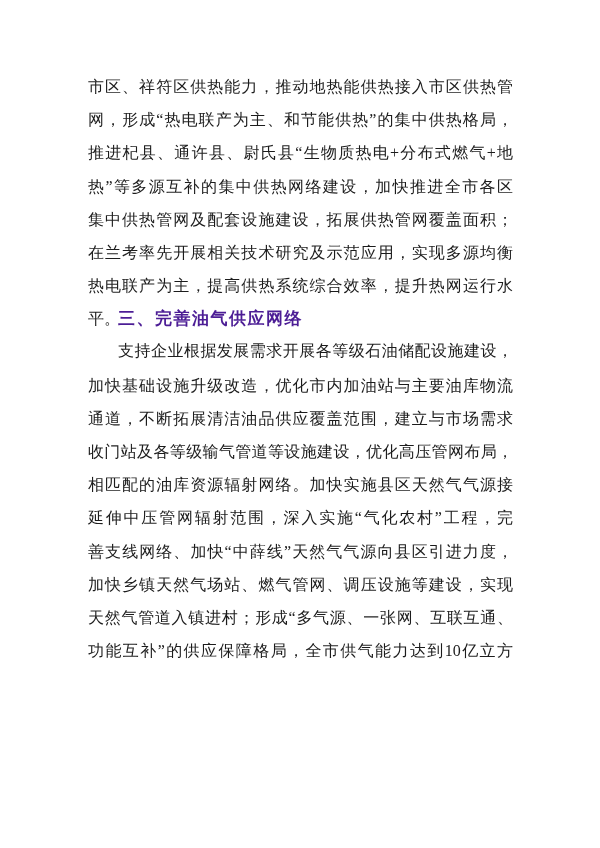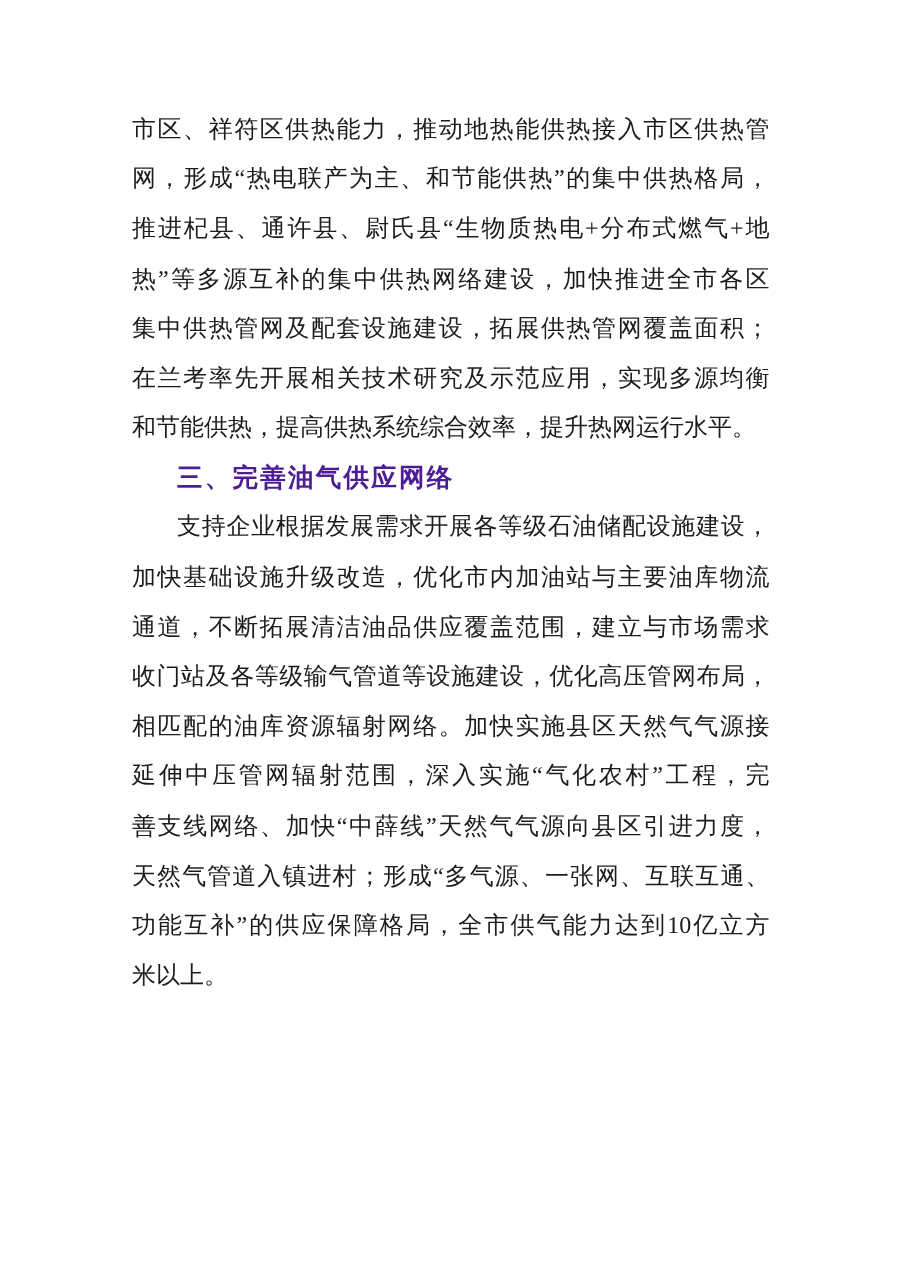--- a/index.html
+++ b/index.html
@@ -65,33 +65,34 @@
 <div class="page">
   <div class="content">
 
     <div class="para">
         <div class="line">市区、祥符区供热能力，推动地热能供热接入市区供热管</div>
         <div class="line">网，形成“热电联产为主、和节能供热”的集中供热格局，</div>
         <div class="line">推进杞县、通许县、尉氏县“生物质热电+分布式燃气+地</div>
         <div class="line">热”等多源互补的集中供热网络建设，加快推进全市各区</div>
         <div class="line">集中供热管网及配套设施建设，拓展供热管网覆盖面积；</div>
         <div class="line">在兰考率先开展相关技术研究及示范应用，实现多源均衡</div>
-        <div class="line last">和节能供热，提高供热系统综合效率，提升热网运行水平。</div>
+        <div class="line last">热电联产为主，提高供热系统综合效率，提升热网运行水平。</div>
       </div>
 
     <div class="heading">三、完善油气供应网络</div>
 
     <div class="para">
         <div class="line indent">支持企业根据发展需求开展各等级石油储配设施建设，</div>
         <div class="line">加快基础设施升级改造，优化市内加油站与主要油库物流</div>
         <div class="line">通道，不断拓展清洁油品供应覆盖范围，建立与市场需求</div>
         <div class="line">收门站及各等级输气管道等设施建设，优化高压管网布局，</div>
         <div class="line">相匹配的油库资源辐射网络。加快实施县区天然气气源接</div>
         <div class="line">延伸中压管网辐射范围，深入实施“气化农村”工程，完</div>
         <div class="line">善支线网络、加快“中薛线”天然气气源向县区引进力度，</div>
+        <div class="line">加快乡镇天然气场站、燃气管网、调压设施等建设，实现</div>
         <div class="line">天然气管道入镇进村；形成“多气源、一张网、互联互通、</div>
         <div class="line">功能互补”的供应保障格局，全市供气能力达到10亿立方</div>
         <div class="line last">米以上。</div>
       </div>
 
 
   </div>
 
   <div class="footer">
     <span>19</span>

